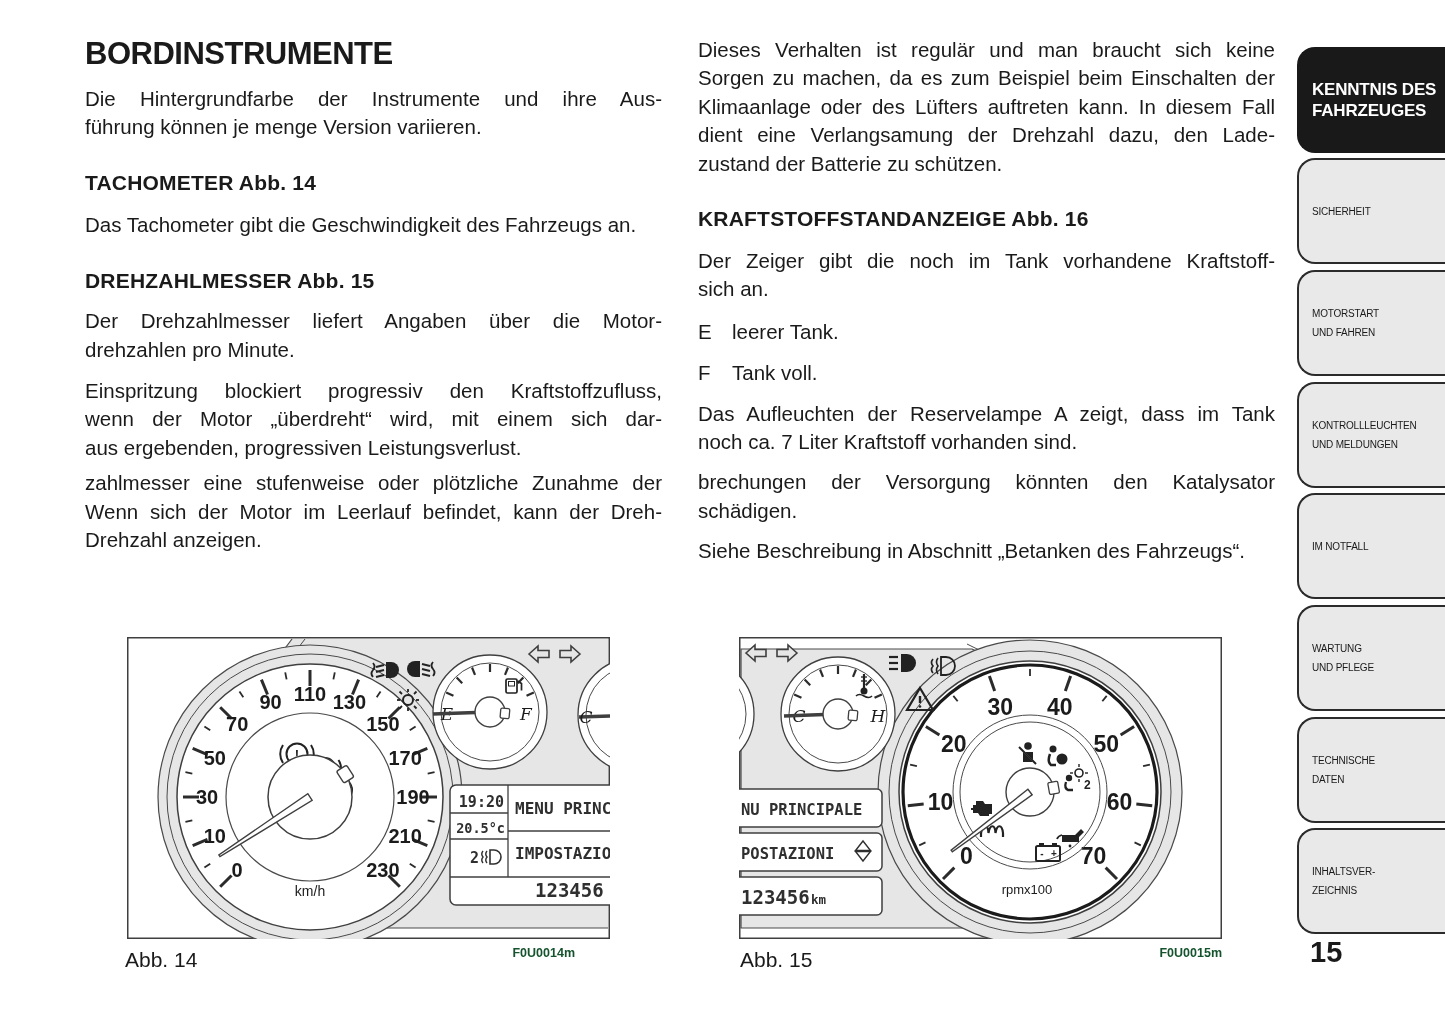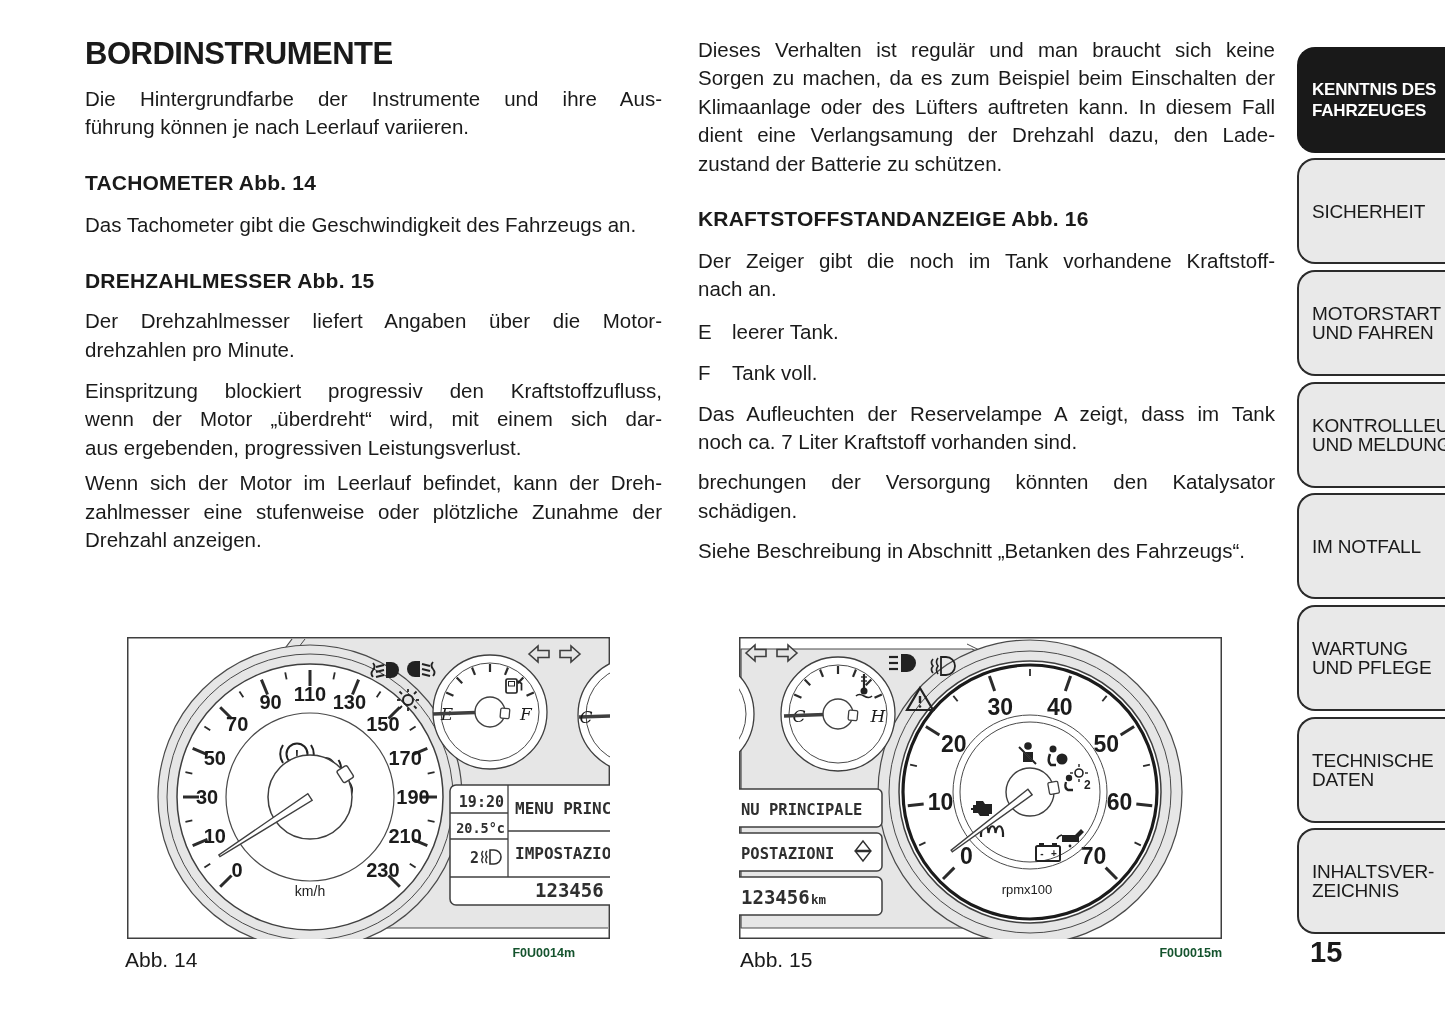--- a/index.html
+++ b/index.html
@@ -17,21 +17,21 @@
   .kv .k{width:34px;flex:none;}
   .kv.first{margin-top:14px;}
   .kv + .kv{margin-top:13px;}
   .mt-sm{margin-top:12px !important;}
   .mt-xs{margin-top:7px !important;}
   .mt-md{margin-top:15px !important;}
   
   .tab{position:absolute;left:1297px;width:148px;height:106px;background:#e9e9e9;
        border:2px solid #2b2b2b;border-right:none;border-radius:18px 0 0 18px;
        box-sizing:border-box;display:flex;align-items:center;}
-  .tab .tab-label{padding-left:13px;font-size:19px;line-height:19px;white-space:pre-line;
+  .tab .tab-label{padding-left:13px;font-size:10px;line-height:19px;white-space:pre-line;
        letter-spacing:-0.2px;color:#1a1a1a;}
   .tab.active{background:#191919;border-color:#191919;}
   .tab.active .tab-label{color:#ffffff;font-weight:bold;font-size:17px;line-height:21px;}
   
   .fig{position:absolute;top:637px;}
   #fig14{left:127px;}
   #fig15{left:739px;}
   .caption{position:absolute;font-size:21px;color:#1a1a1a;}
   .figcode{position:absolute;font-size:12.5px;font-weight:bold;color:#14532d;width:110px;text-align:right;}
   #page-number{position:absolute;left:1310px;top:936px;font-size:29px;font-weight:bold;width:60px;}
@@ -42,55 +42,55 @@
 </style>
 </head>
 <body>
 
 <div id="page">
 
   <div id="left-col" class="col">
     <h1 class="title">BORDINSTRUMENTE</h1>
     <p class="body">
         <span class="jline">Die Hintergrundfarbe der Instrumente und ihre Aus-</span>
-        <span class="jline last">führung können je nach Leerlauf variieren.</span>
+        <span class="jline last">führung können je menge Version variieren.</span>
       </p>
     <h2 class="sec">TACHOMETER Abb. 14</h2>
     <p class="body mt-md">
         <span class="jline last">Das Tachometer gibt die Geschwindigkeit des Fahrzeugs an.</span>
       </p>
     <h2 class="sec" style="margin-top:28px">DREHZAHLMESSER Abb. 15</h2>
     <p class="body">
         <span class="jline">Der Drehzahlmesser liefert Angaben über die Motor-</span>
         <span class="jline last">drehzahlen pro Minute.</span>
       </p>
     <p class="body">
         <span class="jline">Einspritzung blockiert progressiv den Kraftstoffzufluss,</span>
         <span class="jline">wenn der Motor „überdreht“ wird, mit einem sich dar-</span>
         <span class="jline last">aus ergebenden, progressiven Leistungsverlust.</span>
       </p>
     <p class="body mt-xs">
+        <span class="jline">zahlmesser eine stufenweise oder plötzliche Zunahme der</span>
         <span class="jline">Wenn sich der Motor im Leerlauf befindet, kann der Dreh-</span>
-        <span class="jline">zahlmesser eine stufenweise oder plötzliche Zunahme der</span>
         <span class="jline last">Drehzahl anzeigen.</span>
       </p>
   </div>
 
   <div id="right-col" class="col">
     <p class="body" style="margin-top:36px">
         <span class="jline">Dieses Verhalten ist regulär und man braucht sich keine</span>
         <span class="jline">Sorgen zu machen, da es zum Beispiel beim Einschalten der</span>
         <span class="jline">Klimaanlage oder des Lüfters auftreten kann. In diesem Fall</span>
         <span class="jline">dient eine Verlangsamung der Drehzahl dazu, den Lade-</span>
         <span class="jline last">zustand der Batterie zu schützen.</span>
       </p>
     <h2 class="sec">KRAFTSTOFFSTANDANZEIGE Abb. 16</h2>
     <p class="body mt-md">
         <span class="jline">Der Zeiger gibt die noch im Tank vorhandene Kraftstoff-</span>
-        <span class="jline last">nach an.</span>
+        <span class="jline last">sich an.</span>
       </p>
     <div class="kv first">
       <span class="k">E</span>
       <span>leerer Tank.</span>
     </div>
     <div class="kv">
       <span class="k">F</span>
       <span>Tank voll.</span>
     </div>
     <p class="body mt-sm">

